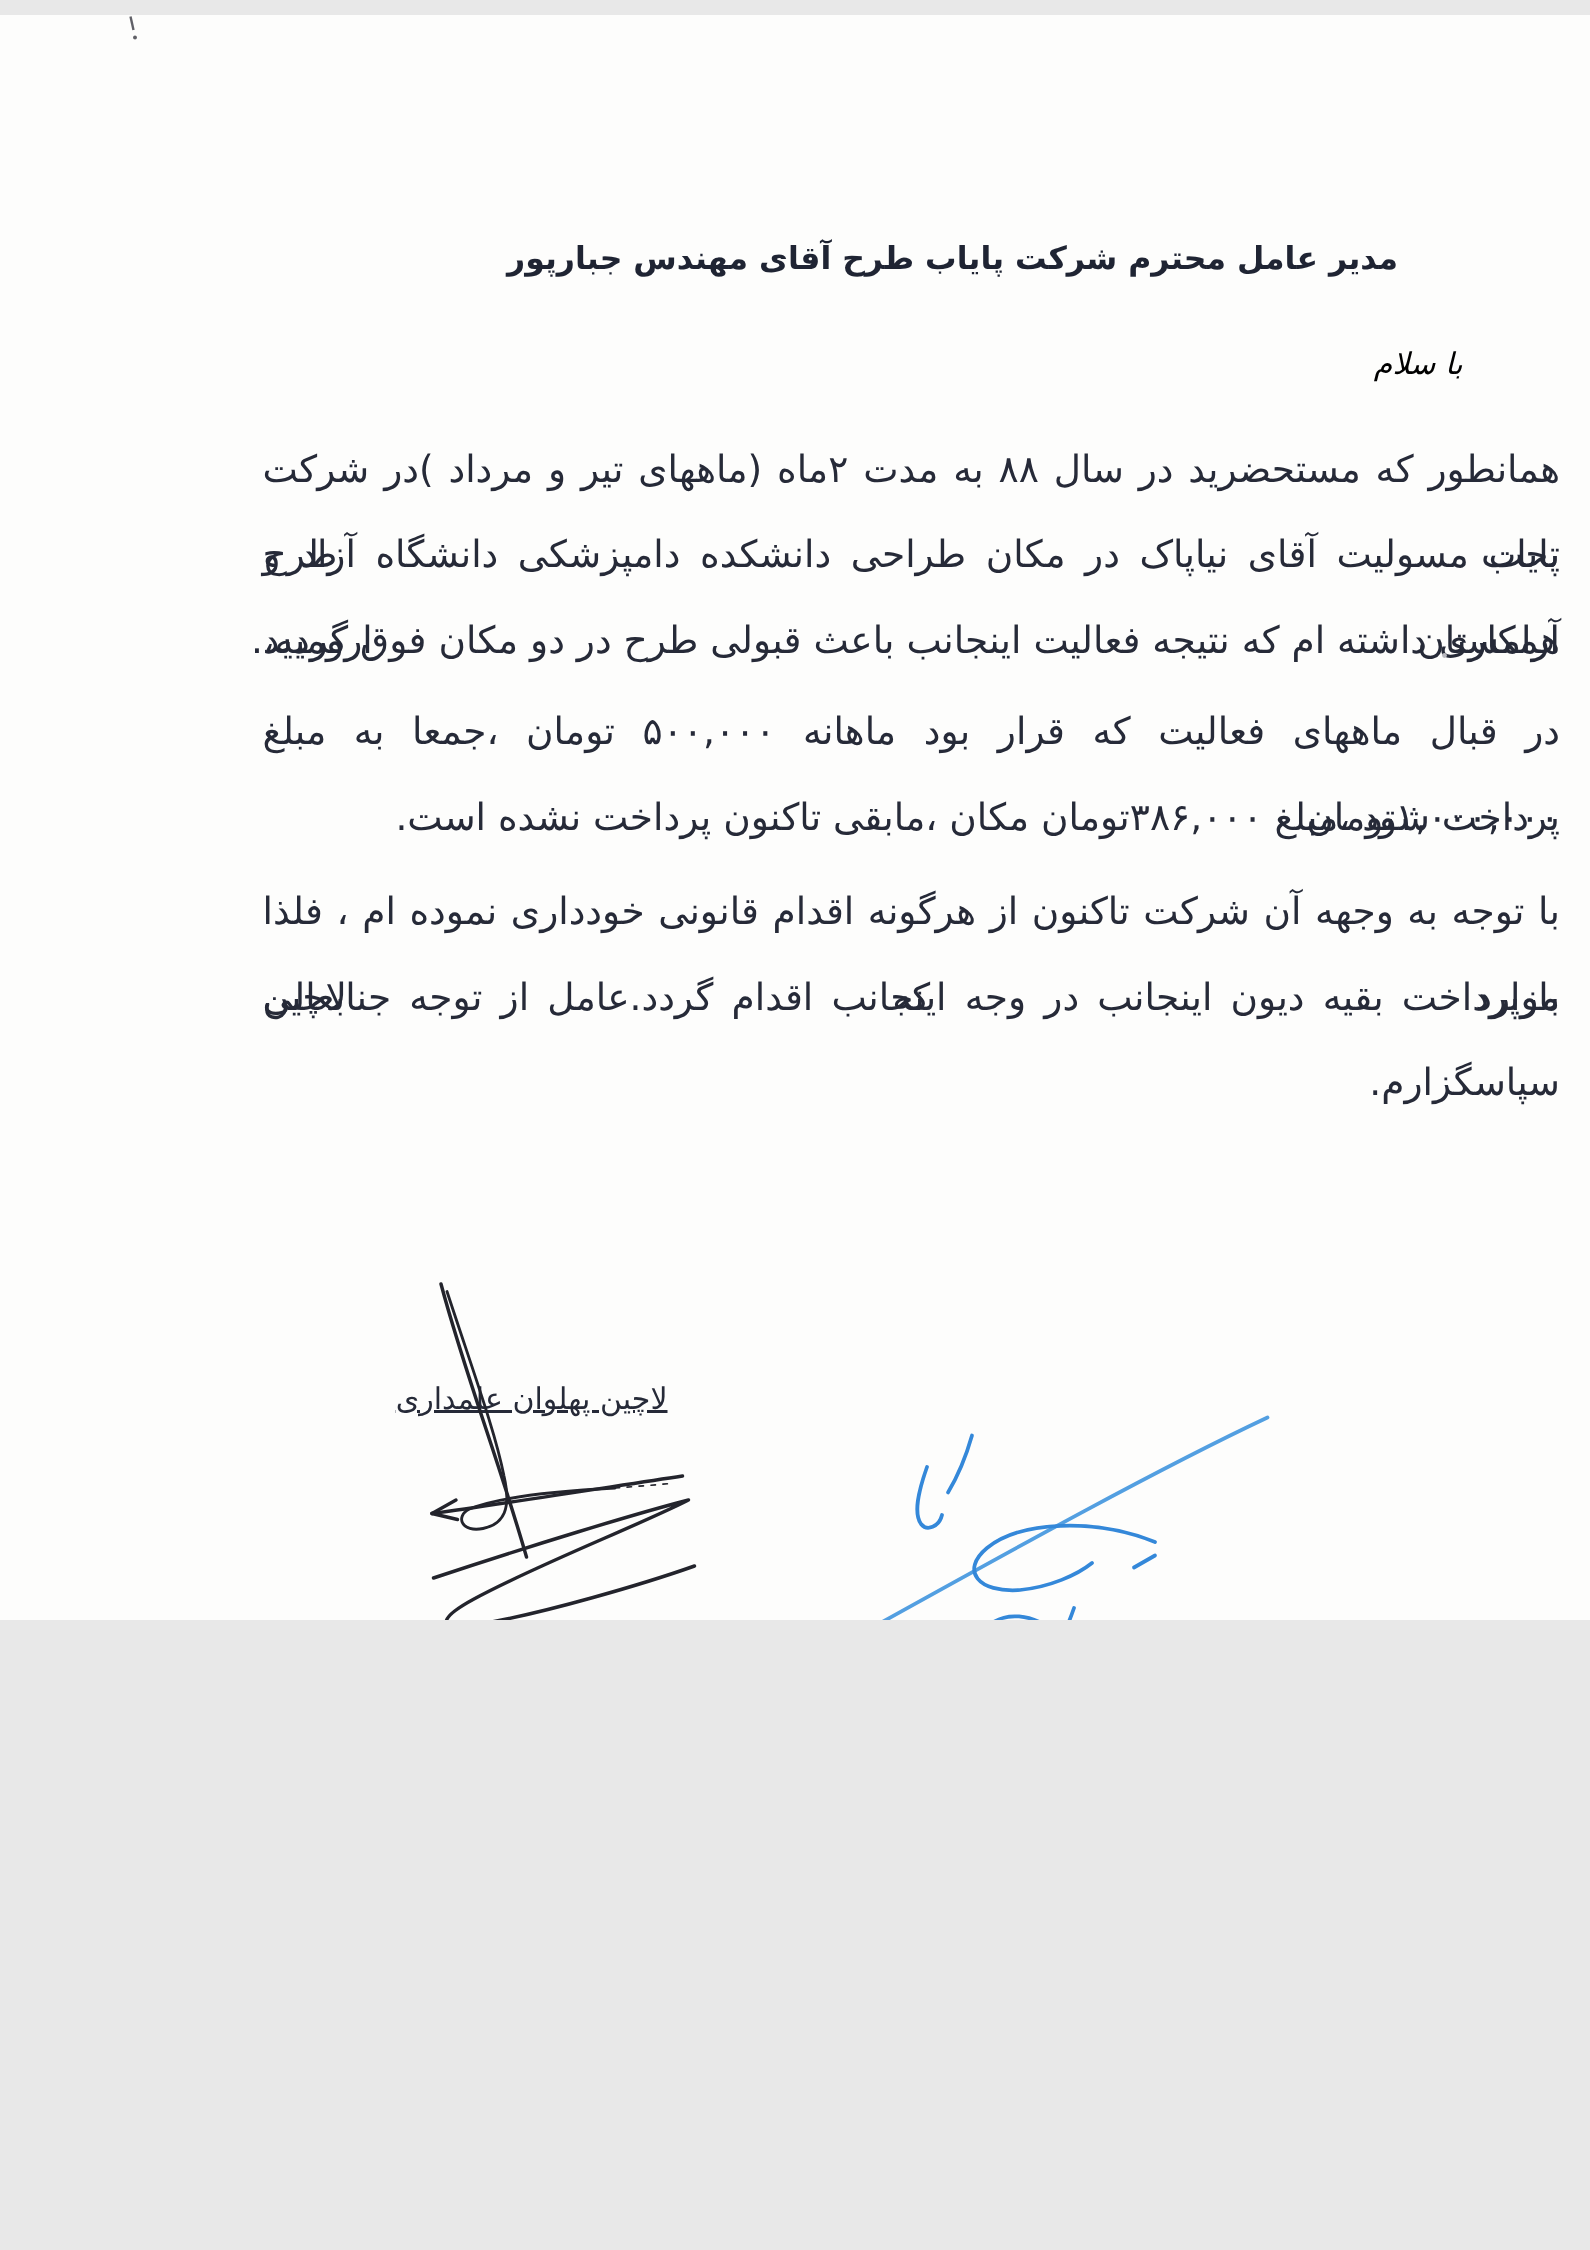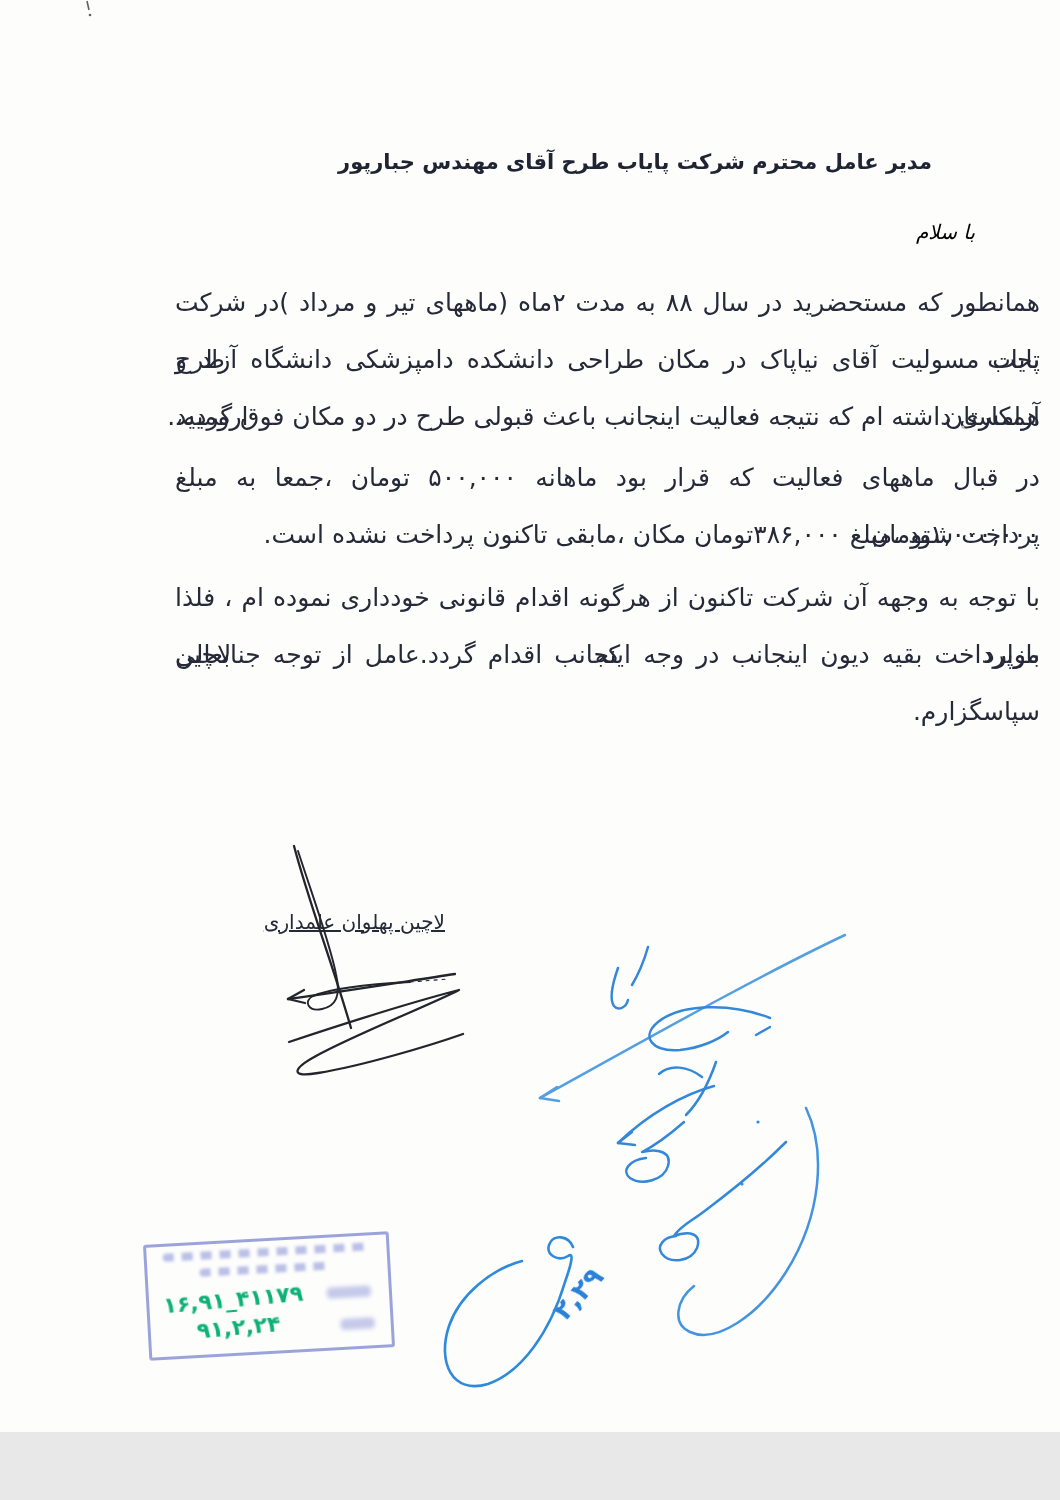--- a/index.html
+++ b/index.html
@@ -1,19 +1,19 @@
 <!DOCTYPE html>
 <html lang="fa"><head>
 <meta charset="utf-8">
 <style>
   html,body{margin:0;padding:0;background:#e8e8e8;}
   .page{
     position:relative;
-    width:1060px;height:1432px;
-    margin:0 auto;
+    width:1060px;height:1070px;
+    margin:10px auto;
     background:#fdfdfc;
     overflow:hidden;
     font-family:"DejaVu Sans",sans-serif;
     color:#23263400;
   }
   .recipient{
     position:absolute;top:150px;right:128px;
     direction:rtl;white-space:nowrap;
     font-size:21px;font-weight:bold;color:#1f2433;
     letter-spacing:.2px;

